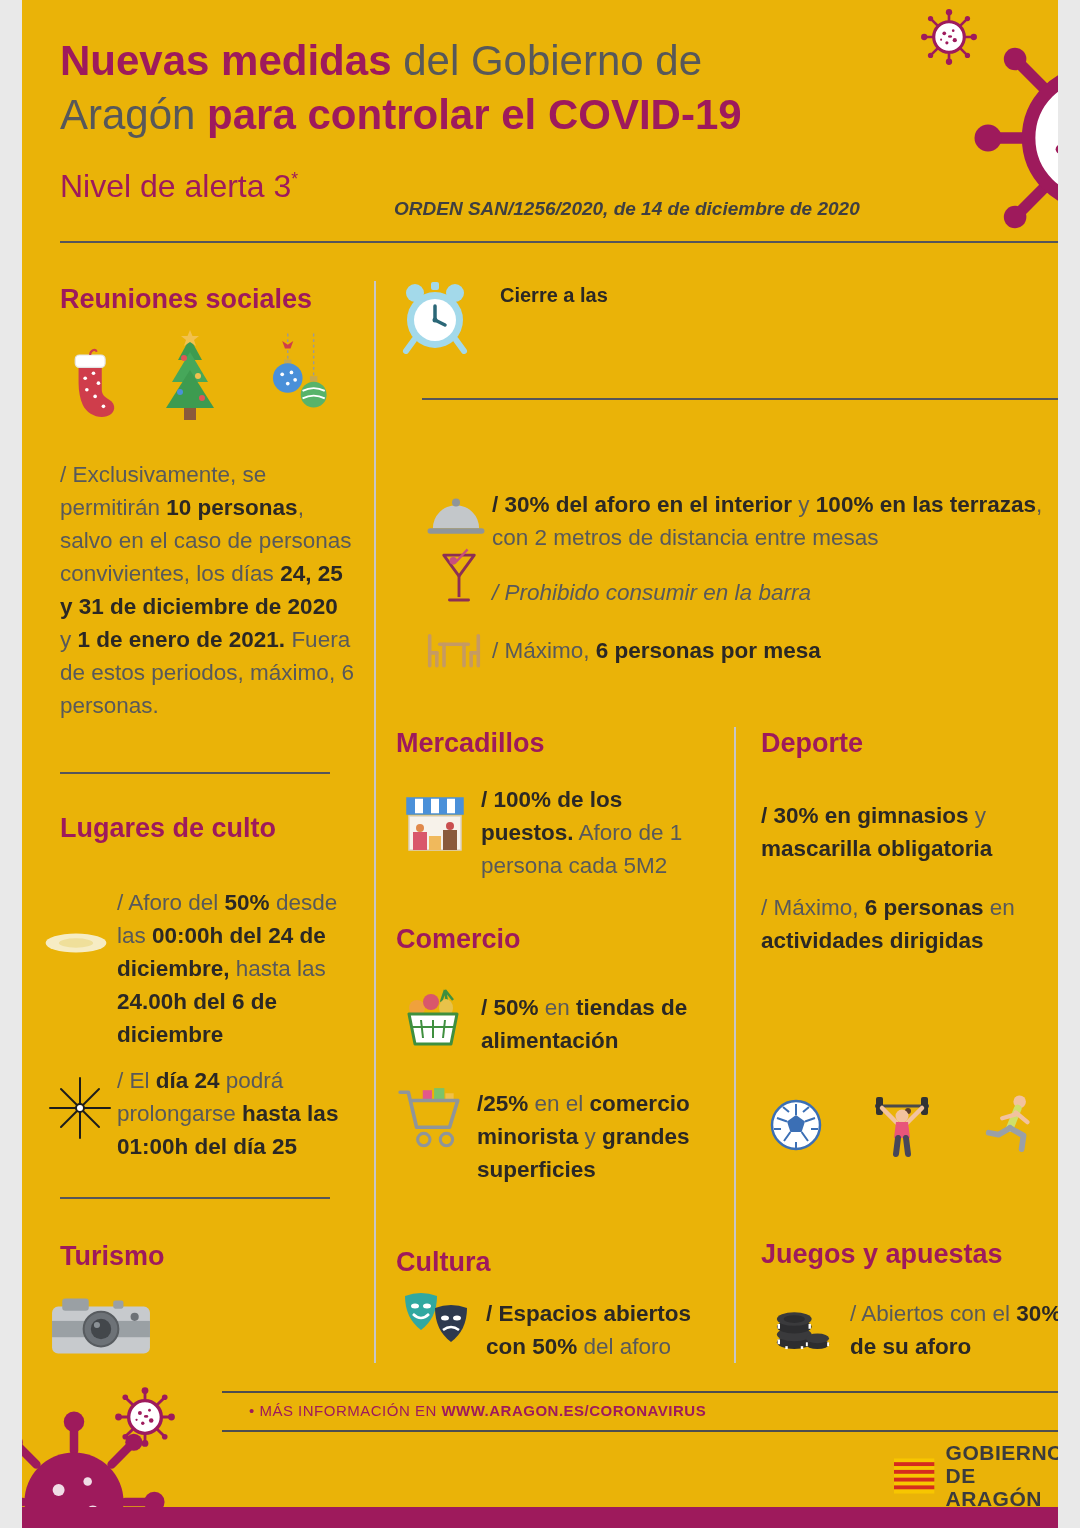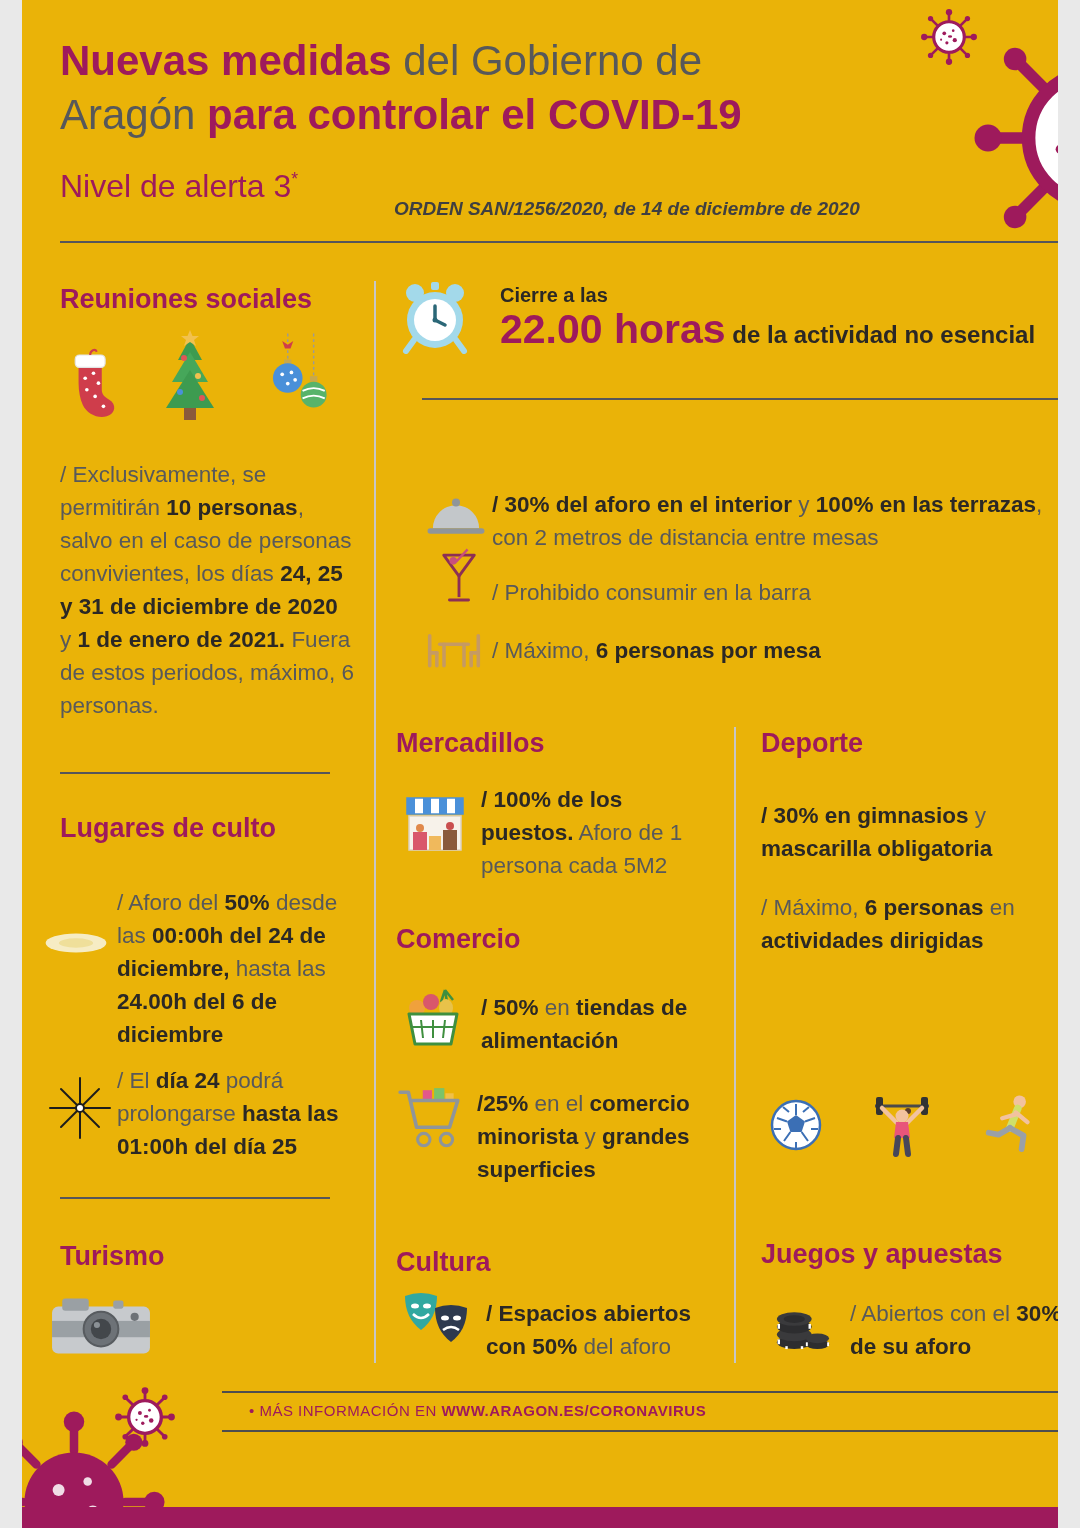--- a/index.html
+++ b/index.html
@@ -37,21 +37,21 @@
   .clock{left:379px;top:280px;width:68px;height:74px;}
   .clo-prefix{left:478px;top:284px;font-size:20px;font-weight:700;color:#2b2825;}
   .clo-line{left:478px;top:306px;}
   .clo-time{font-size:41px;font-weight:700;color:#9e1a5c;}
   .clo-suffix{font-size:24px;font-weight:700;color:#2b2825;}
   .hr3{left:400px;top:398px;width:642px;}
   .host-title{left:377px;top:426px;}
   .host-icon1{left:402px;top:492px;width:64px;height:46px;}
   .host-item1{left:470px;top:488px;width:575px;}
   .host-icon2{left:416px;top:546px;width:42px;height:64px;}
-  .host-item2{left:470px;top:576px;width:520px;}
+  .host-item2{left:470px;top:576px;width:520px;font-style:italic;}
   .host-icon3{left:402px;top:630px;width:60px;height:40px;}
   .host-item3{left:470px;top:634px;width:520px;}
 
   .merc-title{left:374px;top:728px;}
   .merc-icon{left:381px;top:792px;width:64px;height:64px;}
   .merc-body{left:459px;top:783px;width:228px;}
   .com-title{left:374px;top:924px;}
   .com-icon1{left:379px;top:986px;width:64px;height:64px;}
   .com-item1{left:459px;top:991px;width:246px;}
   .com-icon2{left:374px;top:1084px;width:70px;height:70px;}
@@ -369,21 +369,20 @@
   <svg class="abs camera">
       <use href="#sym-camera"></use>
     </svg>
 
   <div class="abs vrline vr1"></div>
 
   <svg class="abs clock">
       <use href="#sym-clock"></use>
     </svg>
   <div class="abs clo-prefix">Cierre a las</div>
-  <div class="abs clo-line"><span class="clo-time">22.00 horas</span><span class="clo-suffix"> de la actividad no esencial</span></div>
   <div class="abs hrline hr3"></div>
 
   <svg class="abs host-icon1">
       <use href="#sym-cloche"></use>
     </svg>
   <div class="abs txt host-item1"><span class="b">/ 30% del aforo en el interior</span><span> y </span><span class="b">100% en las terrazas</span><span>, con 2 metros de distancia entre mesas</span></div>
   <svg class="abs host-icon2">
       <use href="#sym-cocktail"></use>
     </svg>
   <div class="abs txt host-item2"><span>/ Prohibido consumir en la barra</span></div>
@@ -439,15 +438,24 @@
 
   <div class="abs hrline f-line1"></div>
   <div class="abs f-info"><span>•  MÁS INFORMACIÓN EN </span><span class="b m">WWW.ARAGON.ES/CORONAVIRUS</span></div>
   <div class="abs hrline f-line2"></div>
   <svg class="abs v3">
       <use href="#sym-virus"></use>
     </svg>
   <svg class="abs v4">
       <use href="#sym-virus-solid"></use>
     </svg>
+  <div class="abs logo">
+    <svg class="logo-flag">
+        <use href="#sym-flag"></use>
+      </svg>
+    <div class="logo-text">
+      <div>GOBIERNO</div>
+      <div>DE ARAGÓN</div>
+    </div>
+  </div>
   <div class="abs bottom-bar"></div>
 
 </div>
 
 </body></html>

